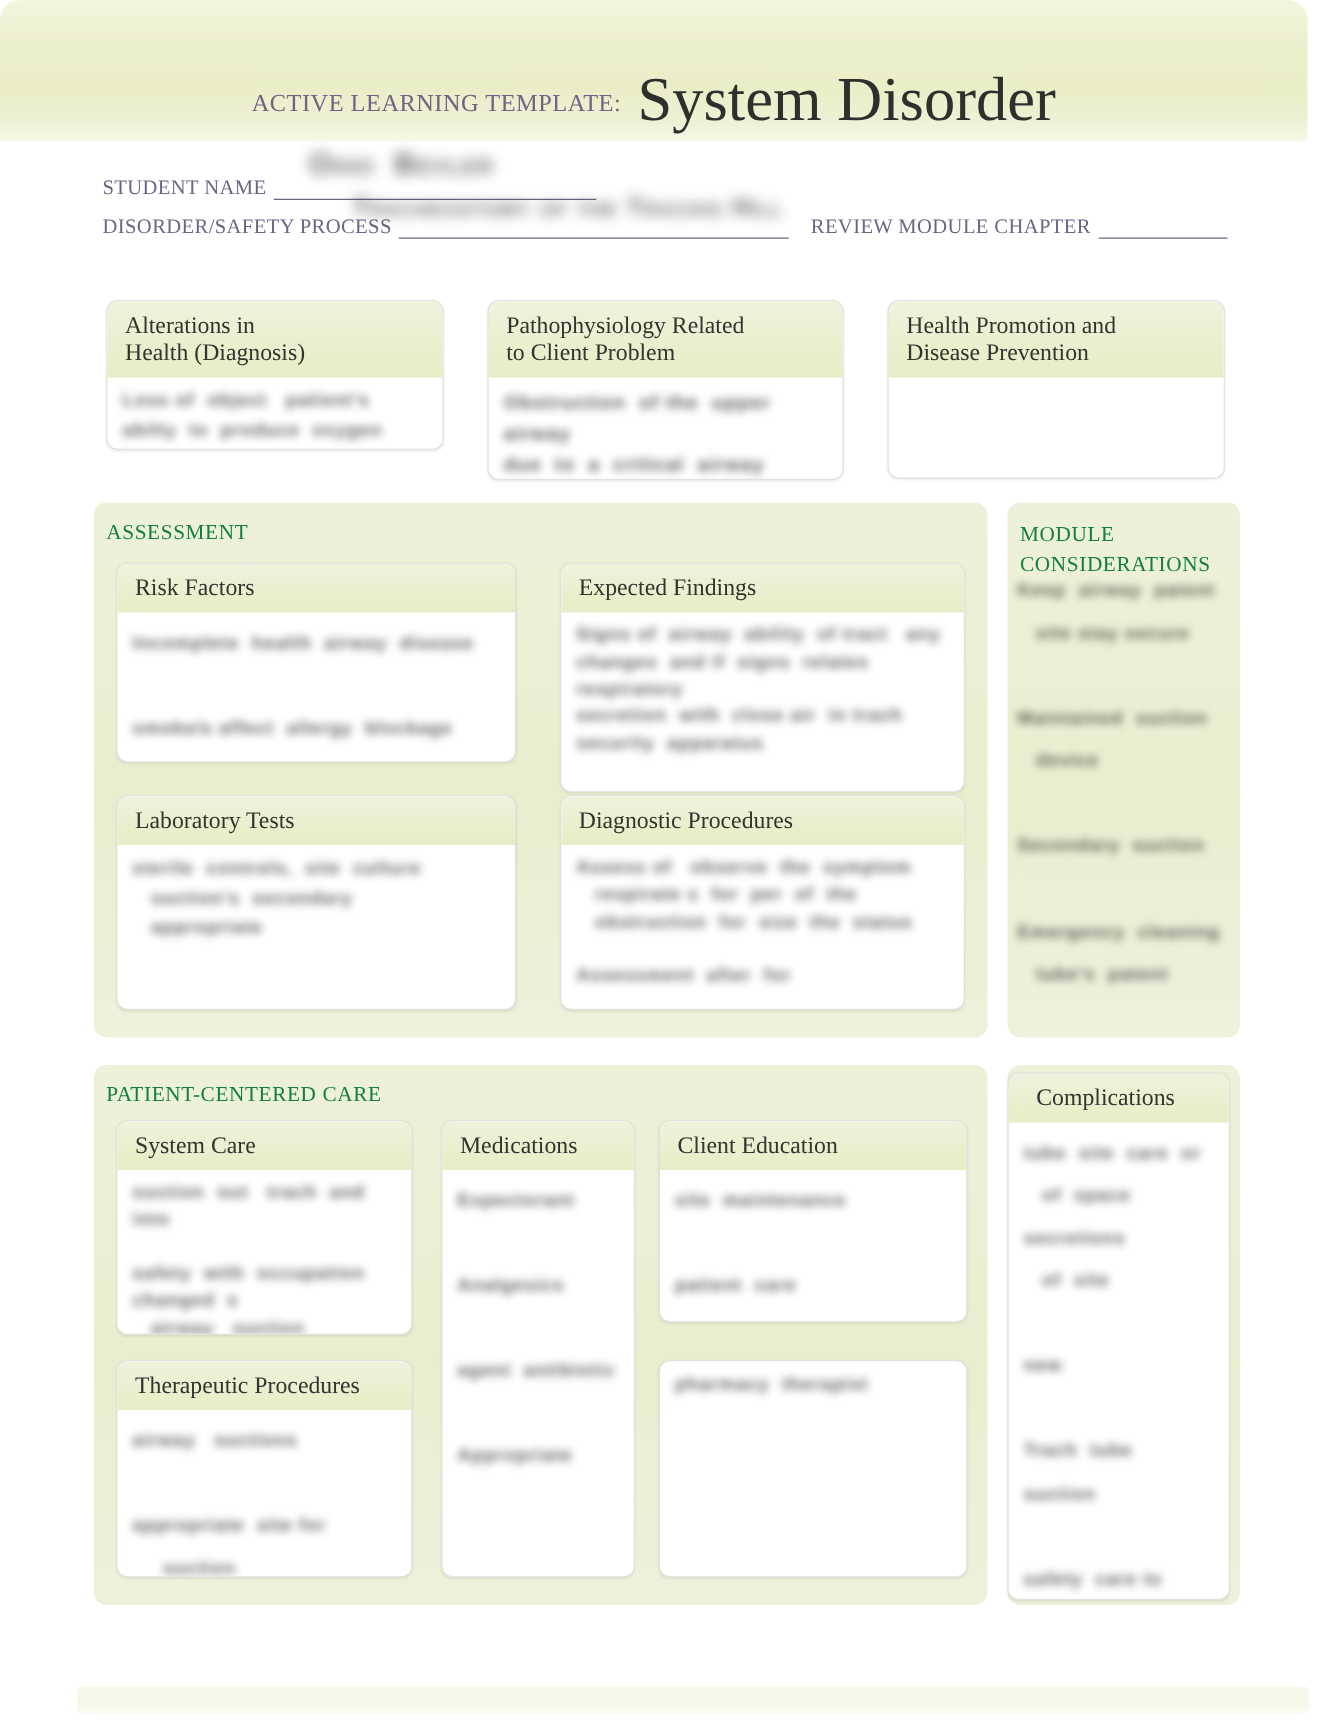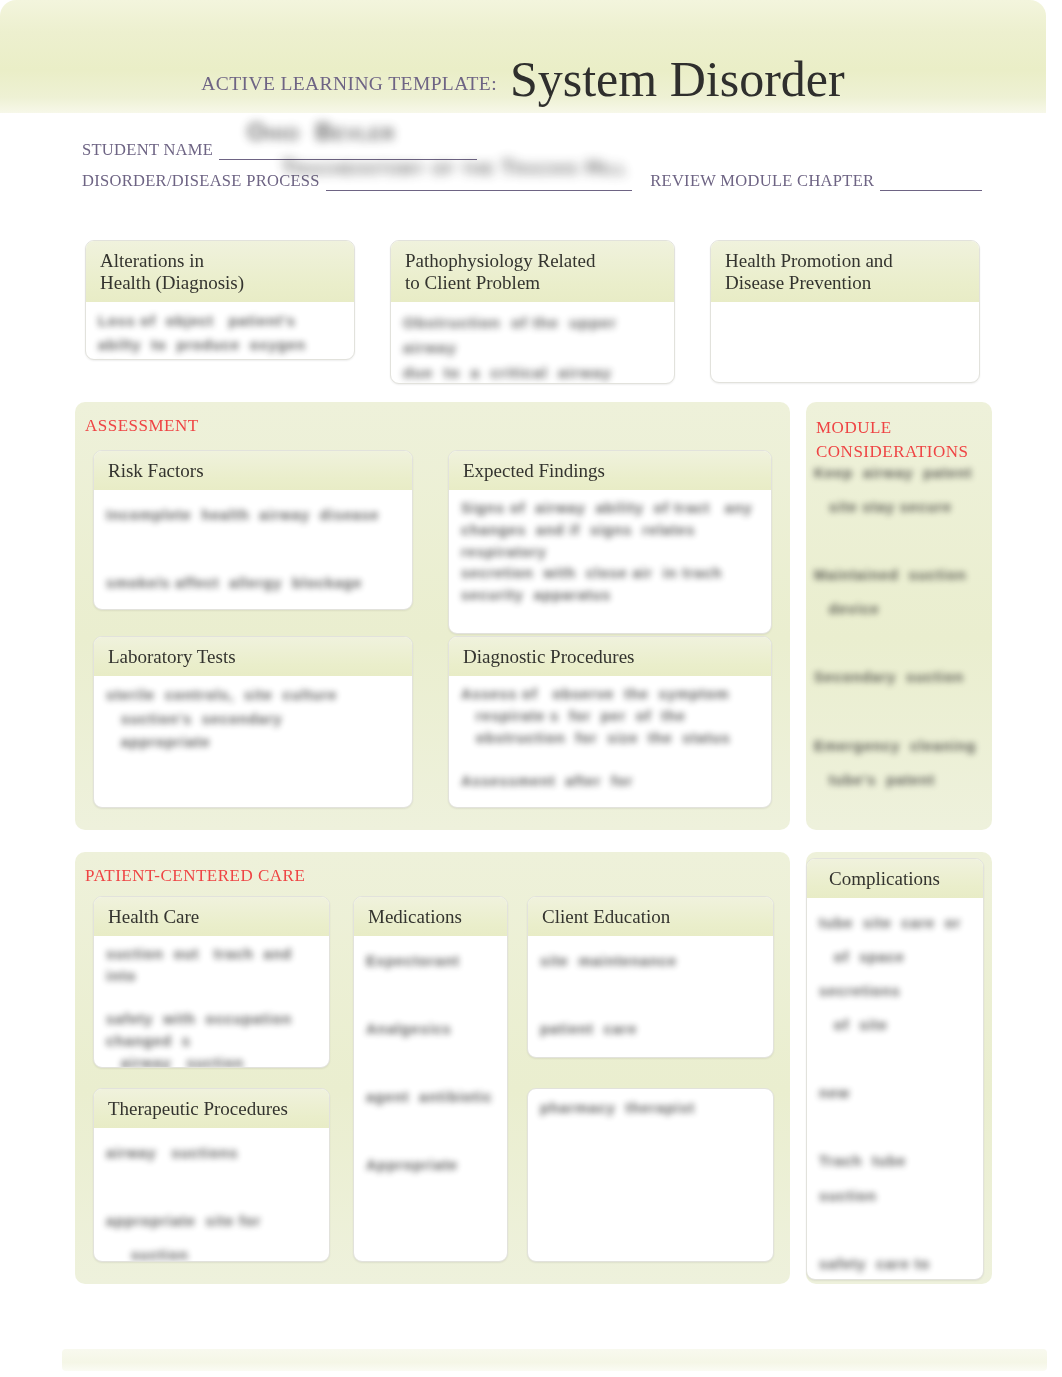--- a/index.html
+++ b/index.html
@@ -145,21 +145,21 @@
   .panel {
     position: absolute;
     background: linear-gradient(180deg, #eef1da 0%, #eaeecf 55%, #eef1dc 100%);
     border-radius: 10px;
   }
   .panel-title {
     position: absolute;
     font-variant: small-caps;
     font-size: 17px;
     letter-spacing: 0.5px;
-    color: #ef4444;
+    color: #15803d;
   }
   #panel-assessment { left: 75px; top: 402px; width: 715px; height: 428px; }
   #panel-safety     { left: 806px; top: 402px; width: 186px; height: 428px; }
   #panel-pcc        { left: 75px; top: 852px; width: 715px; height: 432px; }
   #panel-complications { left: 806px; top: 852px; width: 186px; height: 432px; }
 
   #title-assessment { left: 85px;  top: 416px; }
   #title-safety     { left: 816px; top: 416px; width: 170px; line-height: 1.42; }
   #title-pcc        { left: 85px;  top: 866px; }
 
@@ -207,21 +207,21 @@
 
 <div class="meta">
 
   <div class="meta-row">
     <span class="lbl">STUDENT NAME</span>
     <span class="rule student"></span>
     <span class="ink hw-name">Ohio  Bevler</span>
   </div>
 
   <div class="meta-row">
-    <span class="lbl">DISORDER/DISEASE PROCESS</span>
+    <span class="lbl">DISORDER/SAFETY PROCESS</span>
     <span class="rule process"></span>
     <span class="ink hw-process">Tracheostomy of the Trachis Hill</span>
     <span class="chapter-lbl">REVIEW MODULE CHAPTER</span>
     <span class="rule chapter"></span>
   </div>
 
 </div>
 
 <div class="card" id="box-alterations">
   <div class="card-head" style="white-space: pre-line;">Alterations in
@@ -305,21 +305,21 @@
 Secondary  suction
 
 Emergency  cleaning
    tube's  patent</div>
 </div>
 
 <div class="panel" id="panel-pcc"></div>
 <div class="panel-title" id="title-pcc" style="white-space: pre-line;">PATIENT-CENTERED CARE</div>
 
 <div class="card" id="card-nursing">
-  <div class="card-head" style="white-space: pre-line;">Health Care</div>
+  <div class="card-head" style="white-space: pre-line;">System Care</div>
   <div class="card-body">
     <div class="hw tight">suction  out   trach  and into
 
 safety  with  occupation  changed  s
    airway   suction
 
 assist  trach   security
 site  patient  care</div>
   </div>
 </div>

